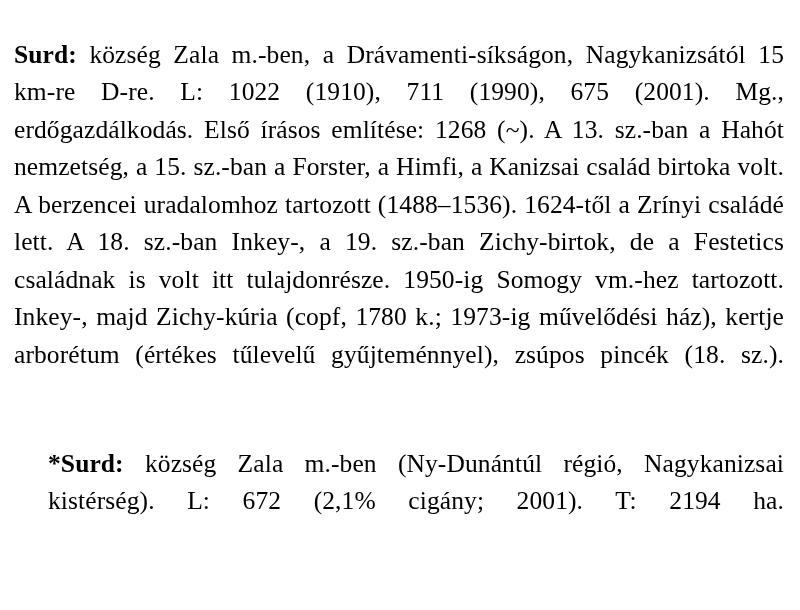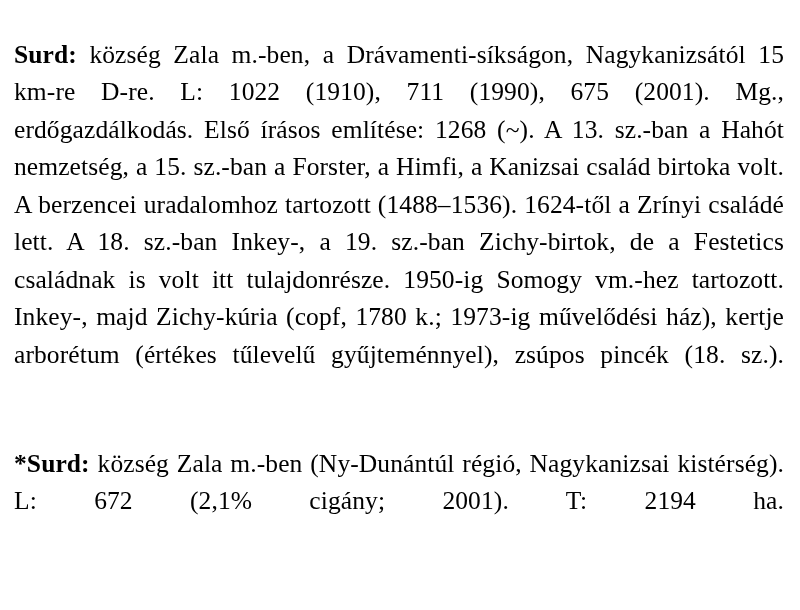--- a/index.html
+++ b/index.html
@@ -24,20 +24,21 @@
   .entry {
     font-size: 25.5px;
     line-height: 37.5px;
     text-align: justify;
     text-justify: inter-word;
     letter-spacing: 0.1px;
     word-spacing: 0.3px;
   }
   .entry + .entry {
     margin-top: 34px;
+    margin-left: 34px;
   }
   .headword {
     font-weight: bold;
   }
   .body-text {
     font-weight: normal;
   }
   
   .entry::after {
     content: "";

